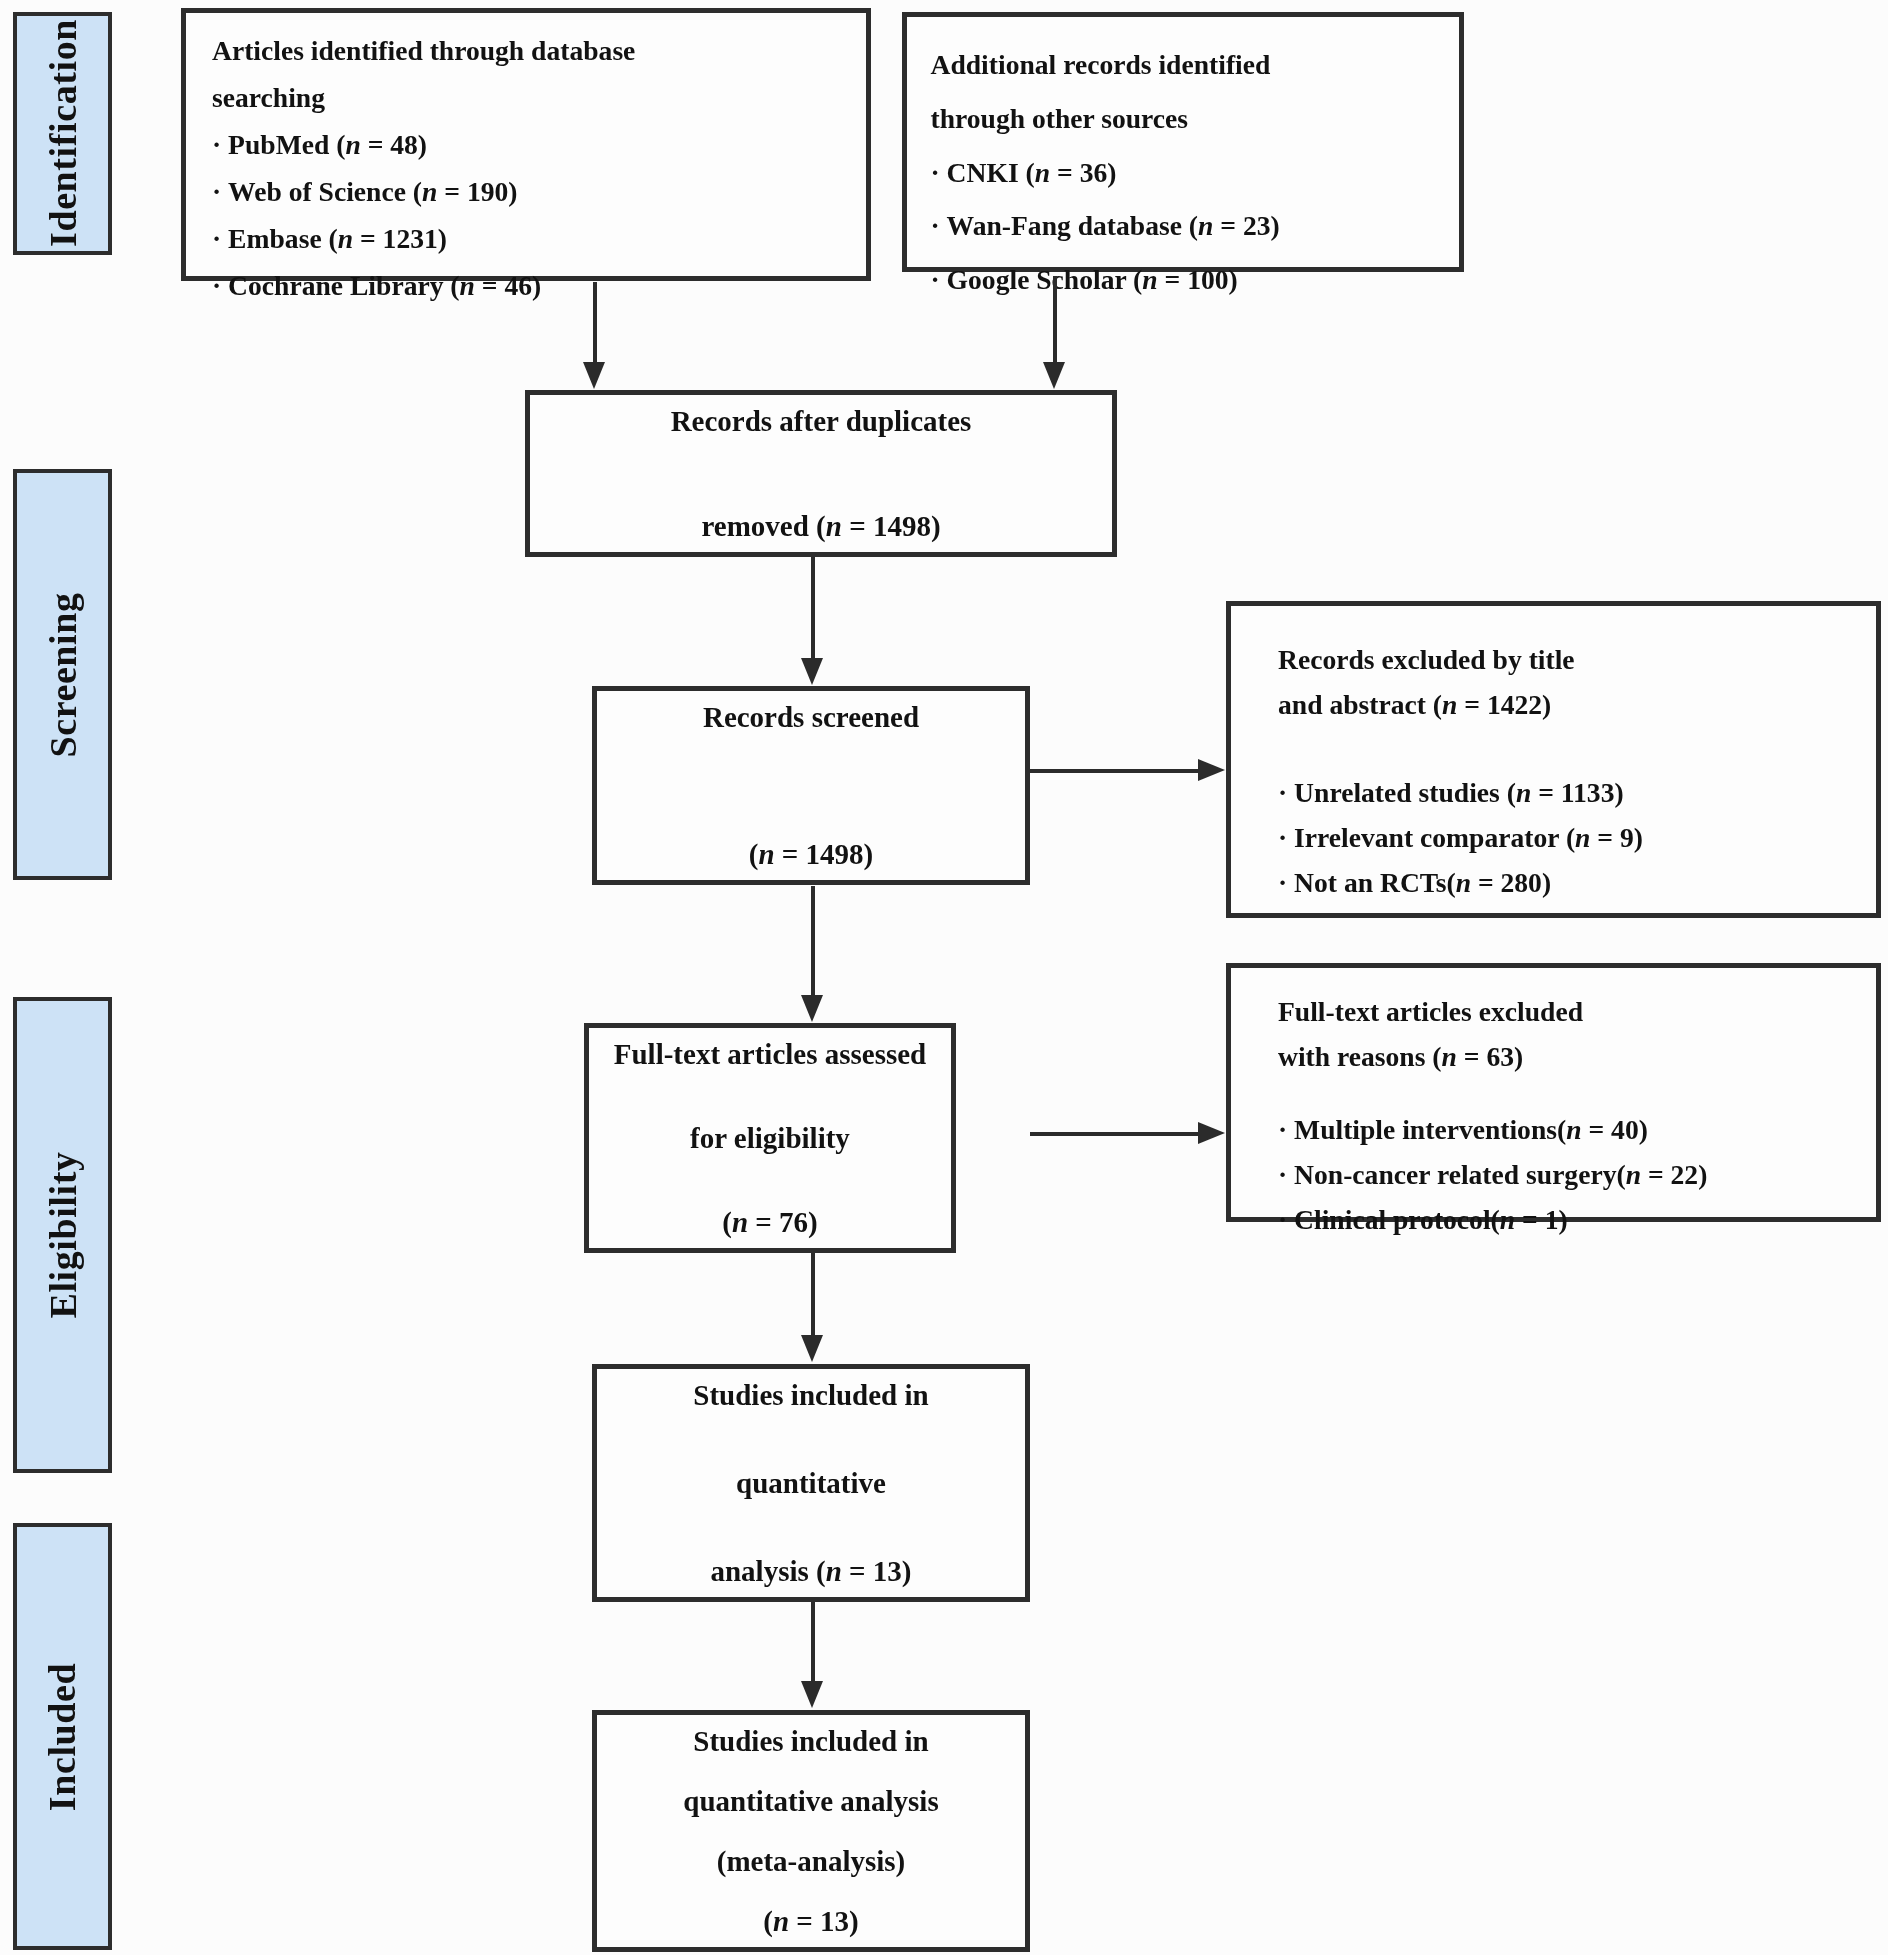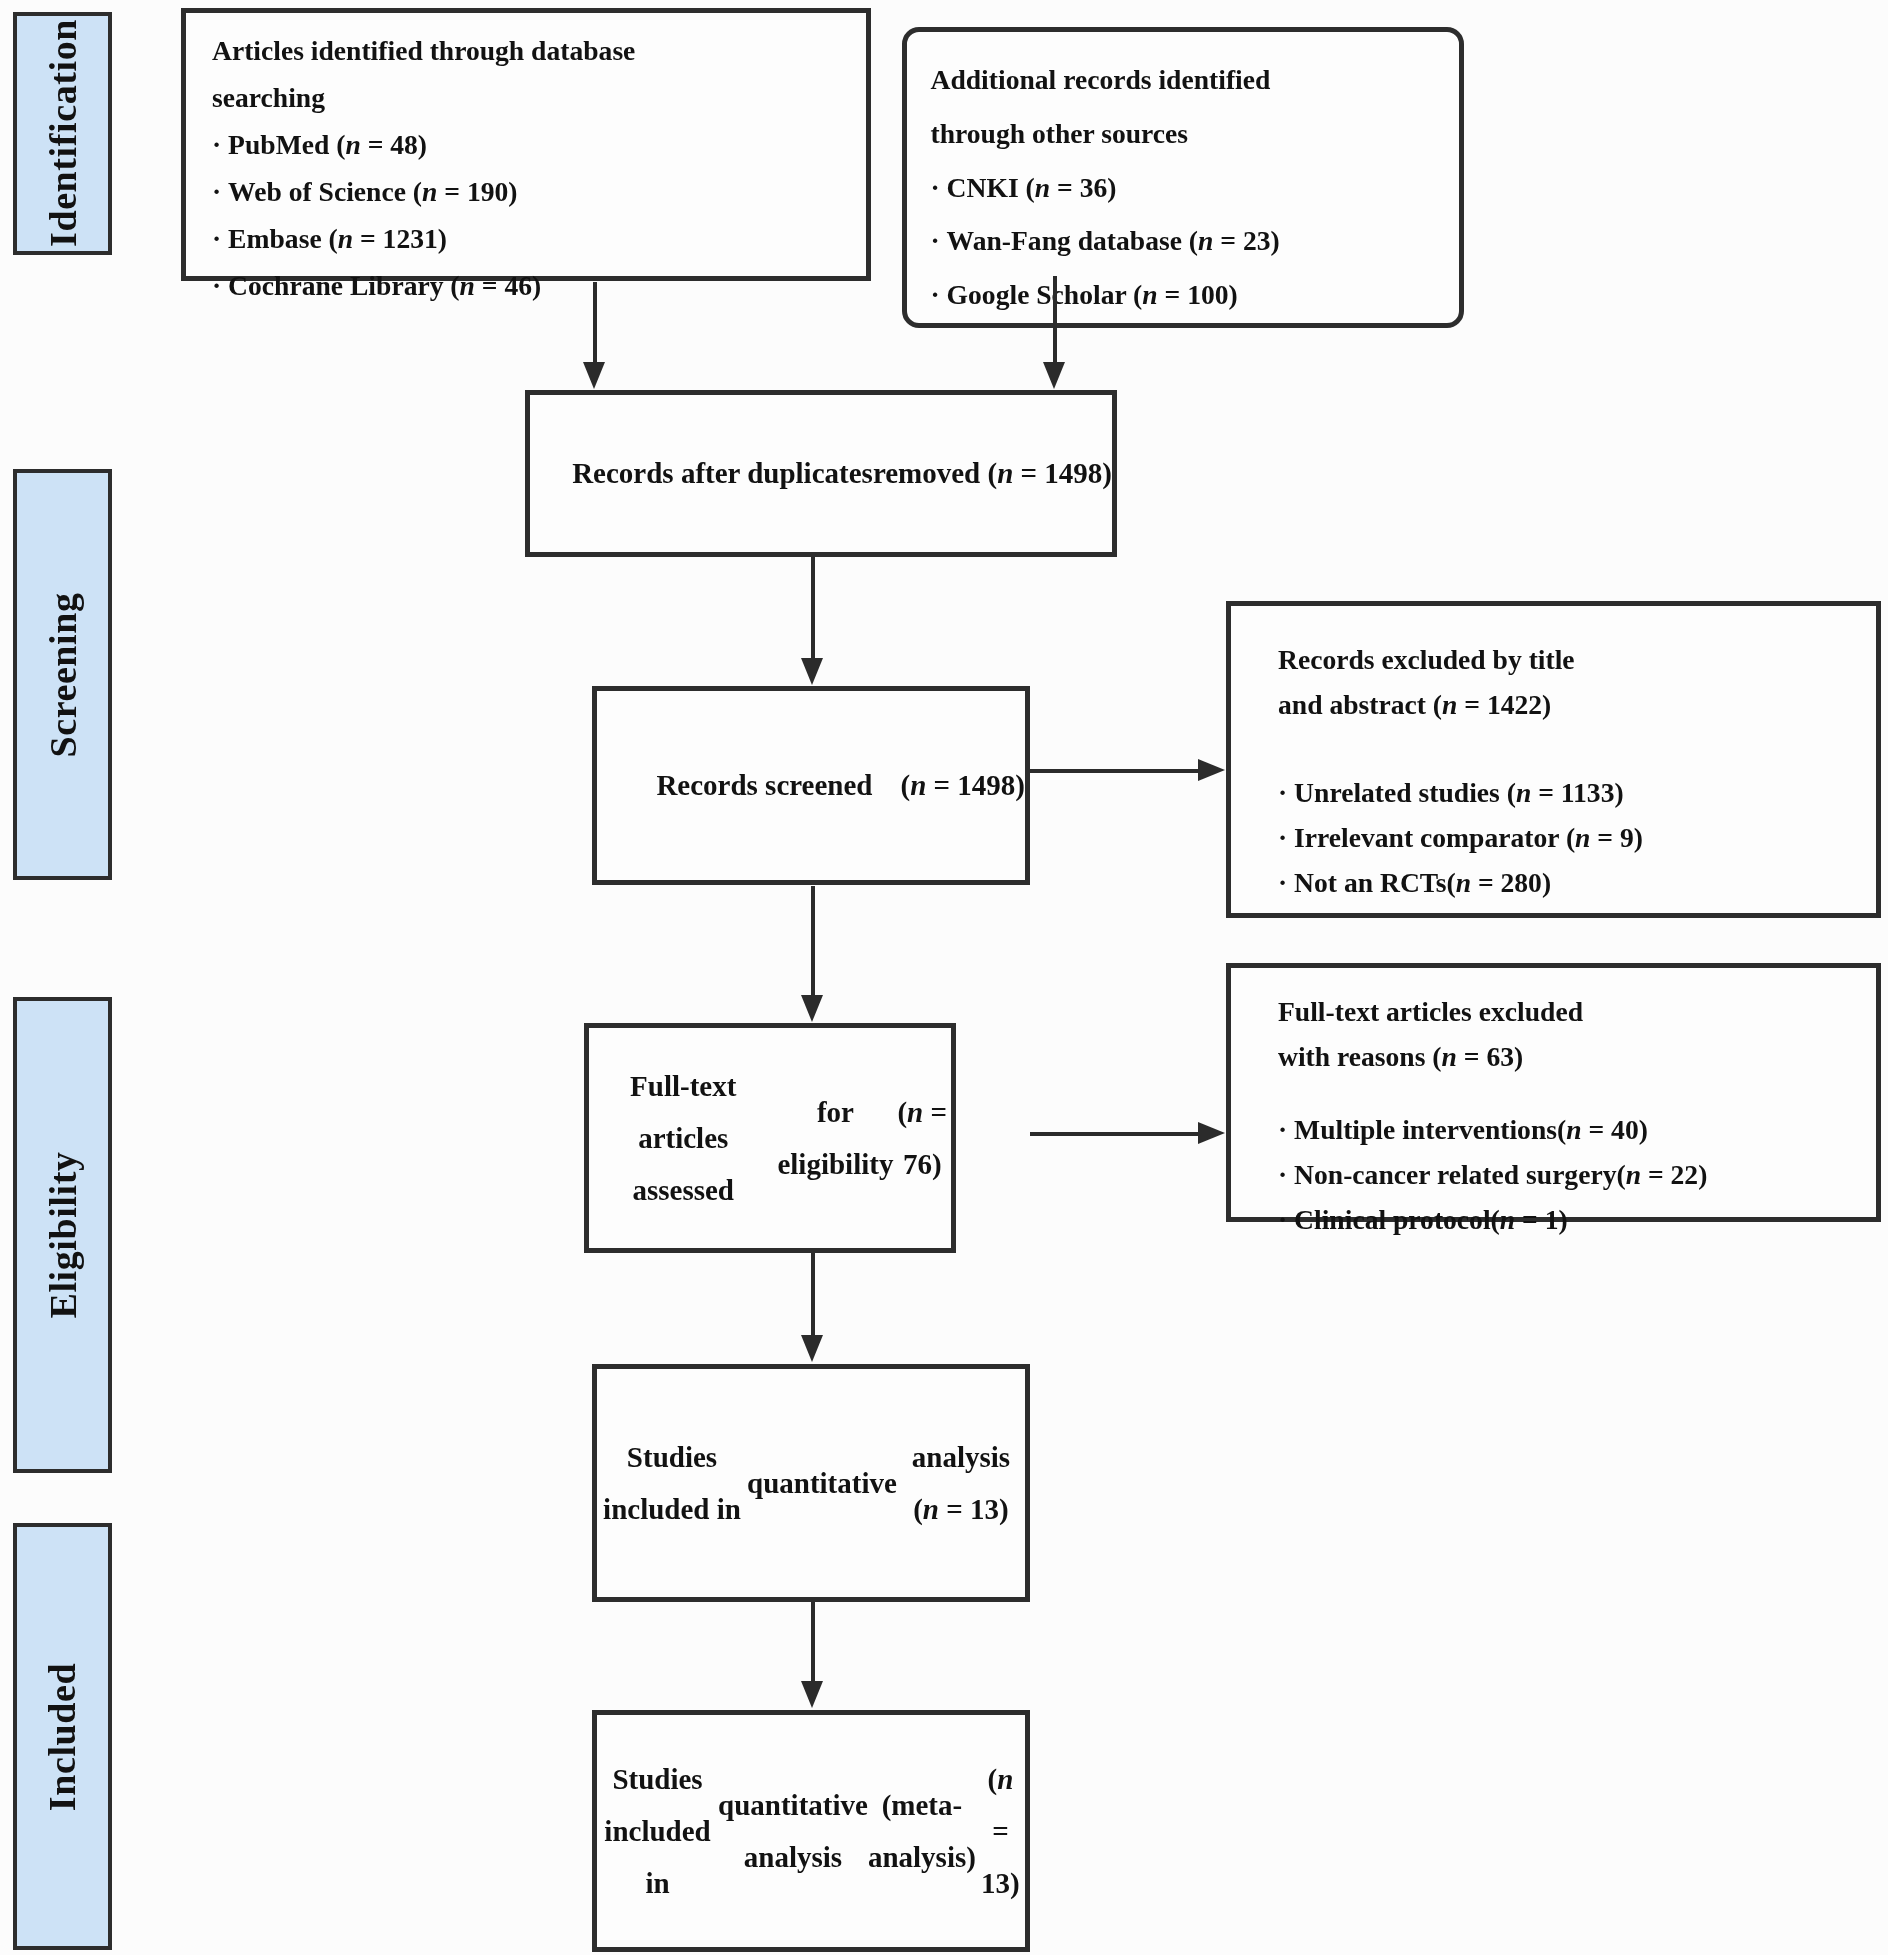--- a/index.html
+++ b/index.html
@@ -46,30 +46,30 @@
   #stage-included       { top: 1523px; height: 427px; }
 
   
   .fbox {
     position: absolute;
     background: var(--box_bg);
     border: 5.9px solid var(--box_border);
   }
   .centered {
     display: flex;
-    flex-direction: row;
+    flex-direction: column;
     align-items: center;
-    justify-content: flex-end;
+    justify-content: space-between;
     text-align: center;
   }
   .fs50 { font-size: 29px; line-height: 1.8; }
   .fs47 { font-size: 27.6px; }
 
   #box-db        { left: 181px;  top: 8.2px;   width: 690px; height: 273px; padding: 15.2px 17.6px 0 26px; line-height: 1.7; }
-  #box-other     { left: 902px; top: 27px;   width: 562px;  height: 301px; padding: 21px 11.7px 0 23.5px; line-height: 1.95; border-radius: 17px; }
+  #box-other     { left: 902px; top: 12px;   width: 562px;  height: 260px; padding: 21px 11.7px 0 23.5px; line-height: 1.95; }
   #box-dedup     { left: 525px;  top: 390px;  width: 592px; height: 167px; }
   #box-screened  { left: 592px; top: 686px; width: 438px;  height: 199px; gap: 28px; }
   #box-excl1     { left: 1226px; top: 601px; width: 655px; height: 317px; padding: 32px 16.4px 0 47px; line-height: 1.62; }
   #box-fulltext  { left: 564px; top: 1023px; width: 372px;  height: 230px; margin-left: 20px; }
   #box-excl2     { left: 1226px; top: 963px; width: 655px; height: 259px; padding: 22px 16.4px 0 47px; line-height: 1.62; }
   #box-quant     { left: 592px; top: 1364px; width: 438px;  height: 238px; }
   #box-meta      { left: 592px; top: 1710px; width: 438px;  height: 242px; }
 
   .excl-gap1 { height: 44px; }
   .excl-gap2 { height: 29px; }

